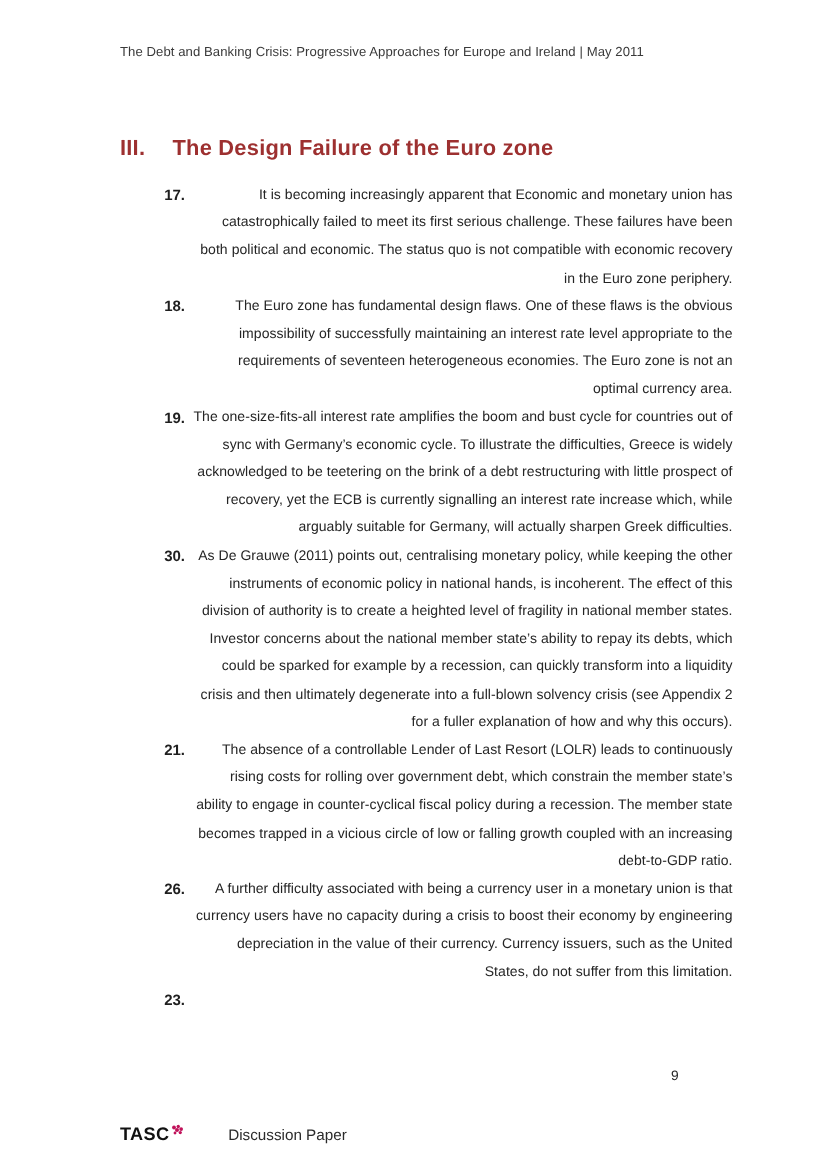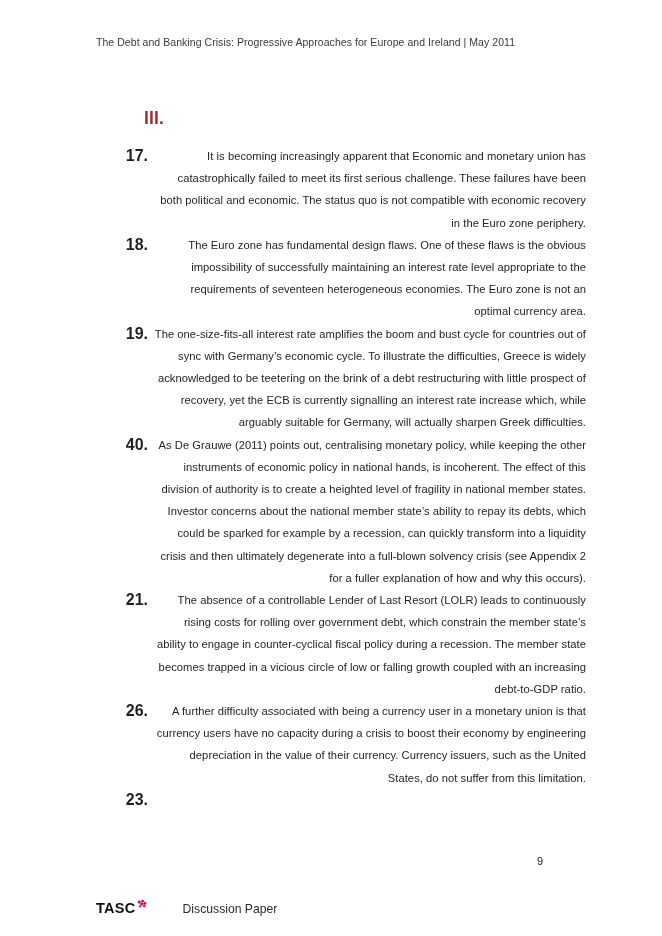--- a/index.html
+++ b/index.html
@@ -40,21 +40,20 @@
     display: flex;
     align-items: baseline;
     color: #9d3030;
     font-weight: bold;
     font-size: 17.5px;
     letter-spacing: 0.01em;
   }
   .section-heading .numeral {
     width: 42px;
     flex: 0 0 42px;
-    margin-left: 48px;
   }
   .section-heading .title {
     white-space: nowrap;
   }
 
   
   .para-list {
     position: absolute;
     left: 96px;
     top: 145px;
@@ -65,21 +64,21 @@
     align-items: flex-start;
     margin-bottom: 0px;
   }
   .para-num {
     flex: 0 0 58px;
     width: 58px;
     text-align: right;
     padding-right: 6px;
     box-sizing: border-box;
     font-weight: bold;
-    font-size: 16px;
+    font-size: 12px;
     color: #1f1f1f;
     line-height: 22.2px;
   }
   .para-text {
     flex: 1 1 auto;
     font-size: 11.2px;
     line-height: 22.2px;
     color: #242424;
     text-align: right;
     letter-spacing: 0.004em;
@@ -126,41 +125,42 @@
 </style>
 </head>
 <body>
 
 <div id="page">
 
   <div class="running-header">The Debt and Banking Crisis: Progressive Approaches for Europe and Ireland | May 2011</div>
 
   <div class="section-heading" style="color: rgb(157, 48, 48);">
     <span class="numeral">III.</span>
+    <span class="title">The Design Failure of the Euro zone</span>
   </div>
 
   <div class="para-list">
 
     <div class="para-item">
       <div class="para-num">17.</div>
       <div class="para-text">It is becoming increasingly apparent that Economic and monetary union has catastrophically failed to meet its first serious challenge. These failures have been both political and economic. The status quo is not compatible with economic recovery in the Euro zone periphery.</div>
     </div>
 
     <div class="para-item">
       <div class="para-num">18.</div>
       <div class="para-text">The Euro zone has fundamental design flaws. One of these flaws is the obvious impossibility of successfully maintaining an interest rate level appropriate to the requirements of seventeen heterogeneous economies. The Euro zone is not an optimal currency area.</div>
     </div>
 
     <div class="para-item">
       <div class="para-num">19.</div>
       <div class="para-text">The one-size-fits-all interest rate amplifies the boom and bust cycle for countries out of sync with Germany’s economic cycle. To illustrate the difficulties, Greece is widely acknowledged to be teetering on the brink of a debt restructuring with little prospect of recovery, yet the ECB is currently signalling an interest rate increase which, while arguably suitable for Germany, will actually sharpen Greek difficulties.</div>
     </div>
 
     <div class="para-item">
-      <div class="para-num">40.</div>
+      <div class="para-num">30.</div>
       <div class="para-text">As De Grauwe (2011) points out, centralising monetary policy, while keeping the other instruments of economic policy in national hands, is incoherent. The effect of this division of authority is to create a heighted level of fragility in national member states. Investor concerns about the national member state’s ability to repay its debts, which could be sparked for example by a recession, can quickly transform into a liquidity crisis and then ultimately degenerate into a full-blown solvency crisis (see Appendix 2 for a fuller explanation of how and why this occurs).</div>
     </div>
 
     <div class="para-item">
       <div class="para-num">21.</div>
       <div class="para-text">The absence of a controllable Lender of Last Resort (LOLR) leads to continuously rising costs for rolling over government debt, which constrain the member state’s ability to engage in counter-cyclical fiscal policy during a recession. The member state becomes trapped in a vicious circle of low or falling growth coupled with an increasing debt-to-GDP ratio.</div>
     </div>
 
     <div class="para-item">
       <div class="para-num">26.</div>

